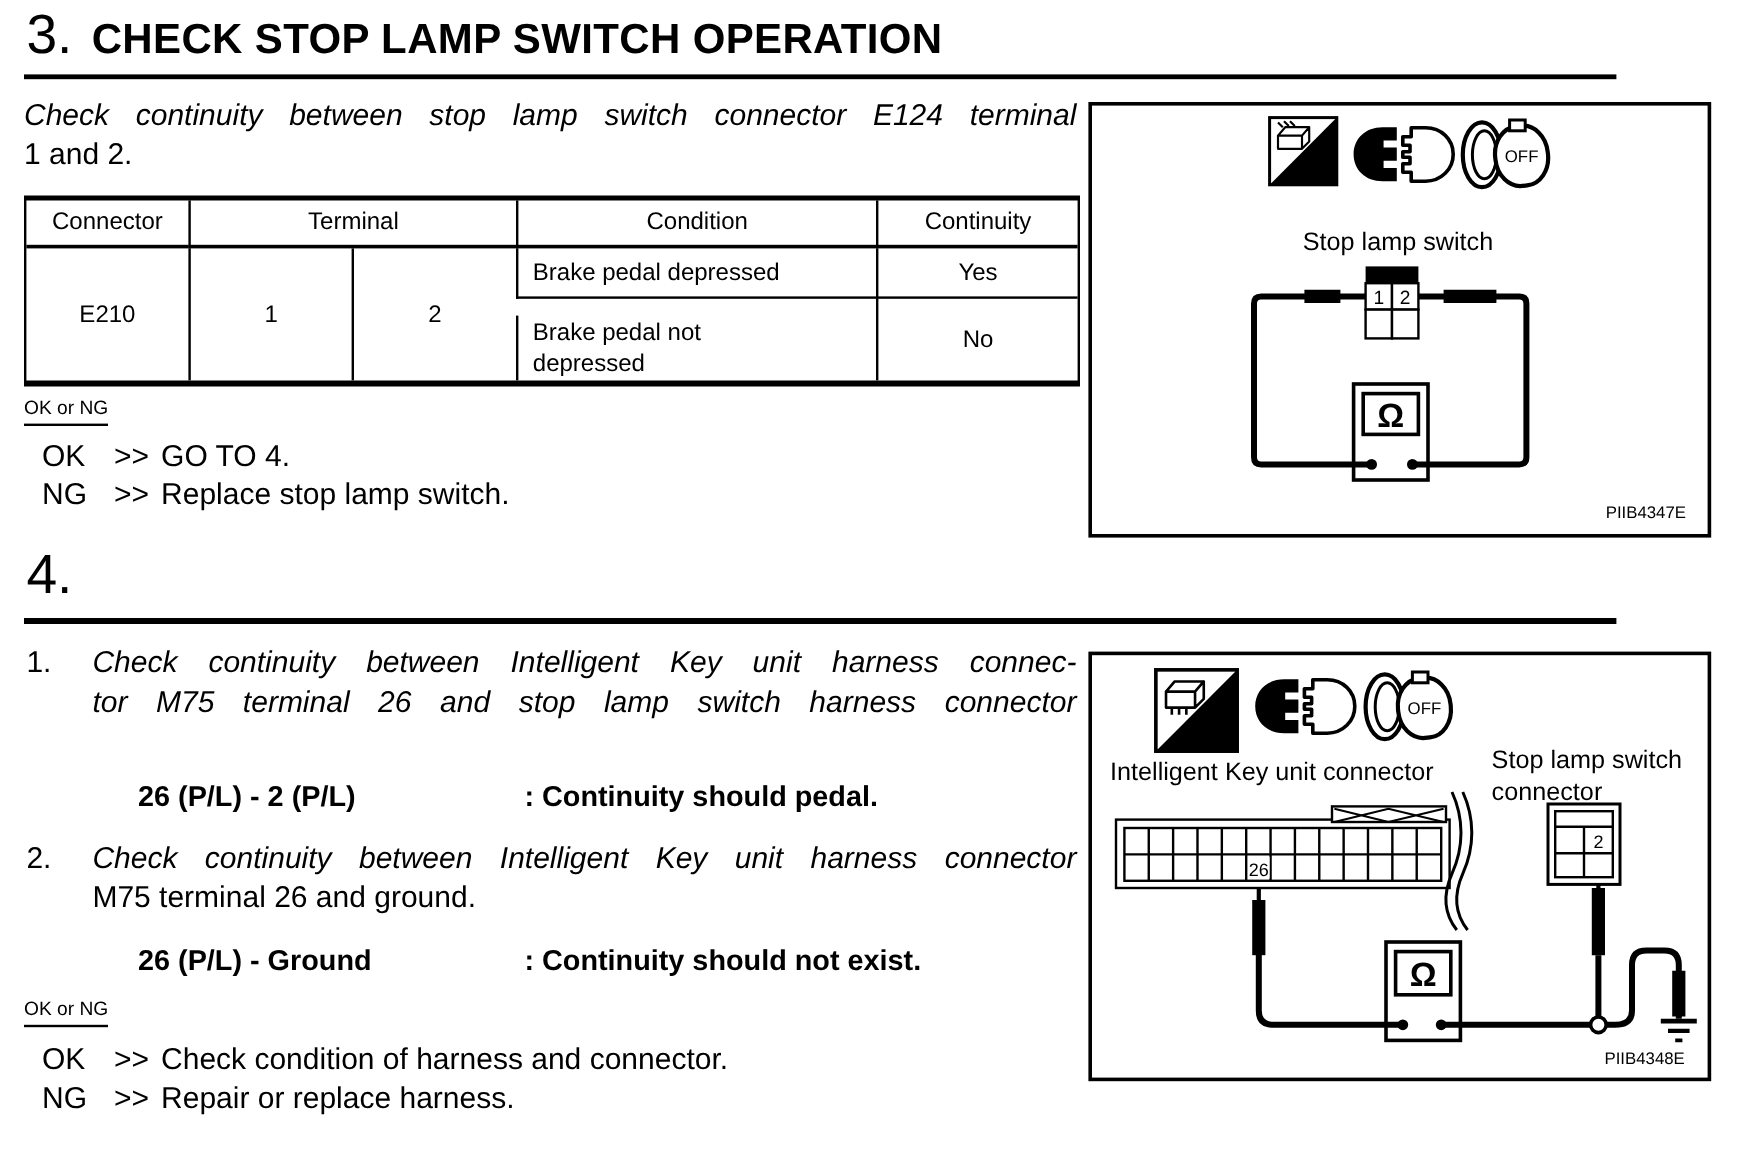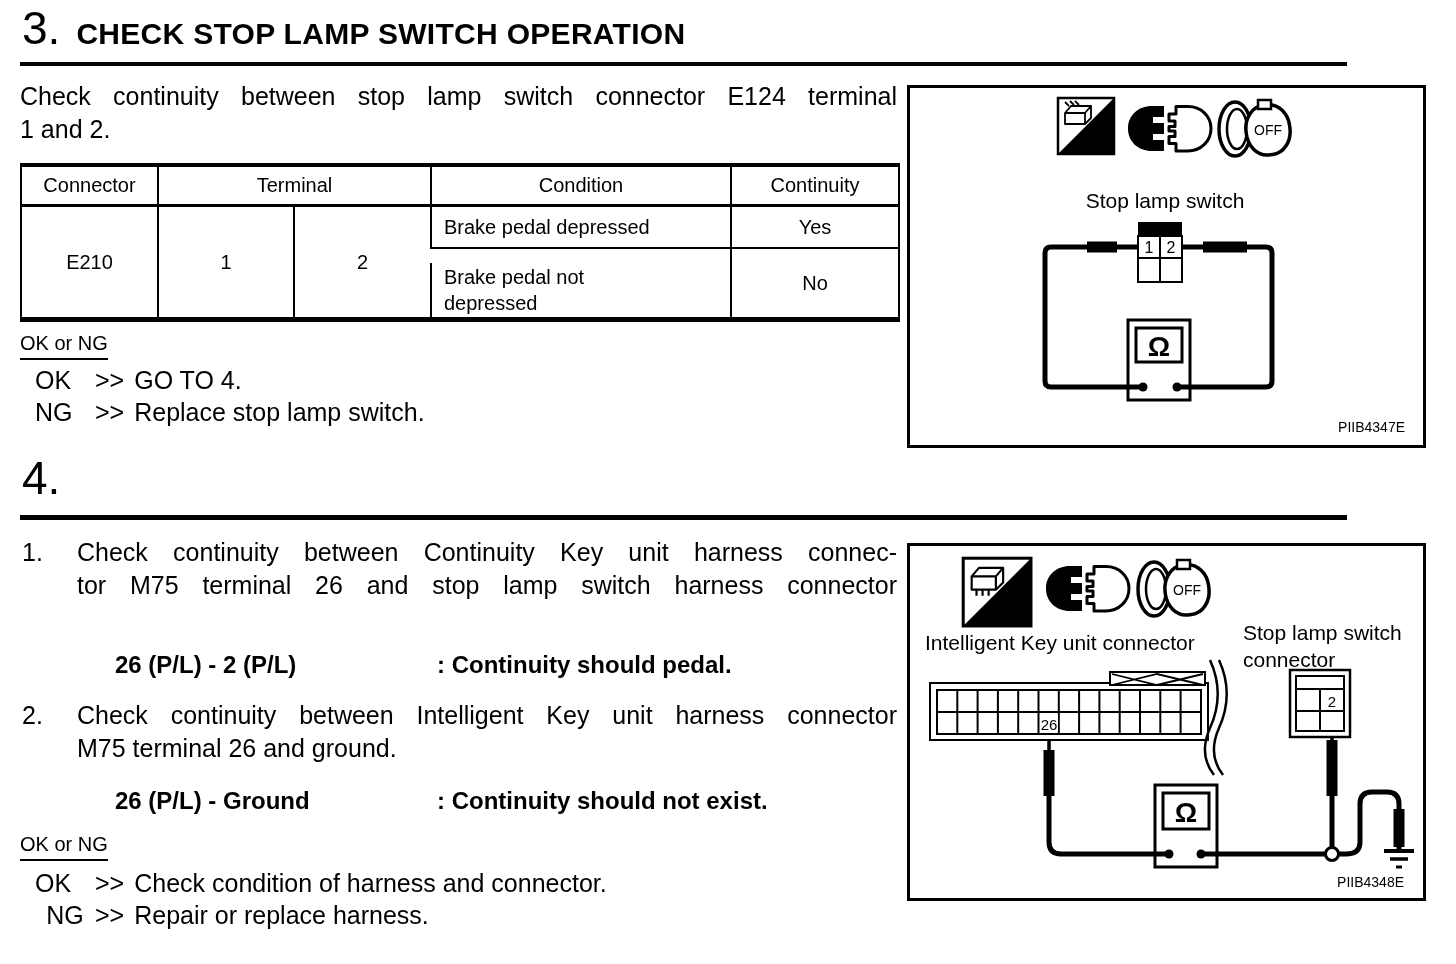--- a/index.html
+++ b/index.html
@@ -1,36 +1,36 @@
 <!DOCTYPE html>
 <html><head>
 <meta charset="utf-8">
 <style>
   html,body{margin:0;padding:0;background:#fff;}
   #page{position:relative;width:1456px;height:964px;background:#fff;color:#000;
         font-family:"Liberation Sans",sans-serif;overflow:hidden;}
   .abs{position:absolute;}
   .sec-head{position:absolute;left:22px;display:flex;align-items:baseline;gap:16px;}
   .step-num{font-size:46px;line-height:1;font-weight:400;}
-  .step-title{font-size:30px;font-weight:700;letter-spacing:0.3px;}
+  .step-title{font-size:35px;font-weight:700;letter-spacing:0.3px;}
   .rule{position:absolute;left:20px;width:1327px;background:#000;}
   .bodytext{font-size:25px;line-height:33px;}
-  .just{text-align:justify;text-align-last:justify;}
+  .just{text-align:justify;text-align-last:justify;font-style:italic;}
   .table{position:absolute;left:20px;top:163px;display:grid;
          grid-template-columns:135px 136px 137px 300px 168px;
          grid-template-rows:40px 42px 68px;
          border-top:4px solid #000;border-bottom:5px solid #000;
          border-left:2px solid #000;border-right:2px solid #000;
          font-size:20px;}
   .cell{display:flex;align-items:center;justify-content:center;}
   .cell.lft{justify-content:flex-start;padding-left:12px;}
   .bl{border-left:2px solid #000;}
   .hb{border-bottom:3px solid #000;}
   .rb{border-bottom:2px solid #000;}
-  .okng-label{position:absolute;left:20px;font-size:20px;}
+  .okng-label{position:absolute;left:20px;font-size:16px;}
   .okng-label span{display:inline-block;border-bottom:2px solid #000;padding-bottom:3px;}
   .okrow{position:absolute;left:35px;font-size:25px;white-space:nowrap;}
   .okrow .res{display:inline-block;width:60px;}
   .okrow .arr{display:inline-block;margin-right:10px;}
   .step{position:absolute;left:22px;}
   .step .no{position:absolute;left:0;top:0;font-size:25px;}
   .step .txt{margin-left:55px;width:820px;}
   .spec{position:absolute;font-size:24px;font-weight:700;white-space:nowrap;}
   .figure{position:absolute;left:907px;width:519px;border:3px solid #000;
           box-sizing:border-box;background:#fff;}
@@ -81,21 +81,21 @@
   </div>
 
   <div class="sec-head" style="top:455px;">
     <span class="step-num">4.</span>
   </div>
   <div class="rule" style="top:515px;height:5px;"></div>
 
   <div class="step bodytext" style="top:536px;">
     <span class="no">1.</span>
     <div class="txt">
-      <div class="just">Check continuity between  Continuity Key unit harness connec-</div>
+      <div class="just">Check continuity between  Intelligent Key unit harness connec-</div>
       <div class="just">tor M75 terminal 26 and stop lamp switch harness connector</div>
     </div>
   </div>
   <div class="spec" style="top:651px;left:115px;">26 (P/L) - 2 (P/L)</div>
   <div class="spec" style="top:651px;left:437px;">: Continuity should pedal.</div>
 
   <div class="step bodytext" style="top:699px;">
     <span class="no">2.</span>
     <div class="txt">
       <div class="just">Check continuity between Intelligent Key unit harness connector</div>
@@ -104,21 +104,21 @@
   </div>
   <div class="spec" style="top:787px;left:115px;">26 (P/L) - Ground</div>
   <div class="spec" style="top:787px;left:437px;">: Continuity should not exist.</div>
 
   <div class="okng-label" style="top:833px;">
     <span>OK or NG</span>
   </div>
   <div class="okrow" style="top:869px;">
     <span class="res">OK</span><span class="arr">&gt;&gt;</span><span>Check condition of harness and connector.</span>
   </div>
-  <div class="okrow" style="top:901px;text-align:center;">
+  <div class="okrow" style="top:901px;">
     <span class="res">NG</span><span class="arr">&gt;&gt;</span><span>Repair or replace harness.</span>
   </div>
 
   <div class="figure" style="top:85px;height:363px;">
     <svg width="513" height="357" viewBox="0 0 513 357">
 
       <g transform="translate(147,9)">
         <rect x="1" y="1" width="56" height="56" fill="#fff" stroke="#000" stroke-width="2.5"></rect>
         <polygon points="1,57 57,1 57,57" fill="#000"></polygon>
         <path d="M8,16 L14,9 H34 L28,16 Z M8,16 H28 V27 H8 Z M28,16 L34,9 V21 L28,27 Z" fill="#fff" stroke="#000" stroke-width="1.8" stroke-linejoin="round"></path>

